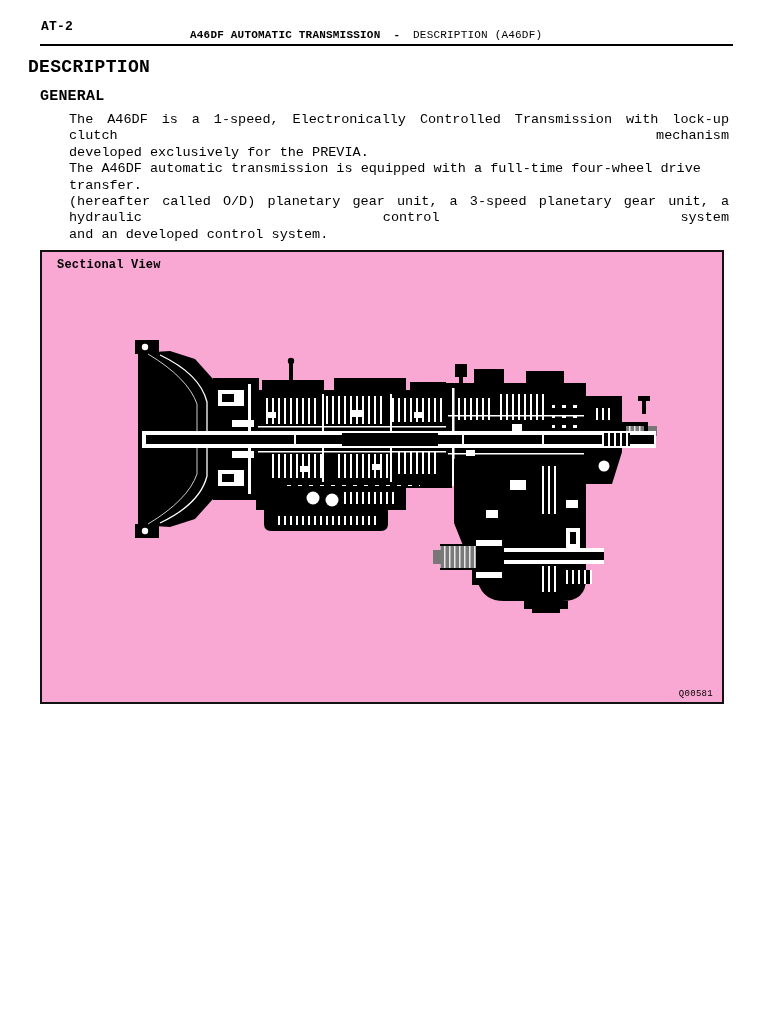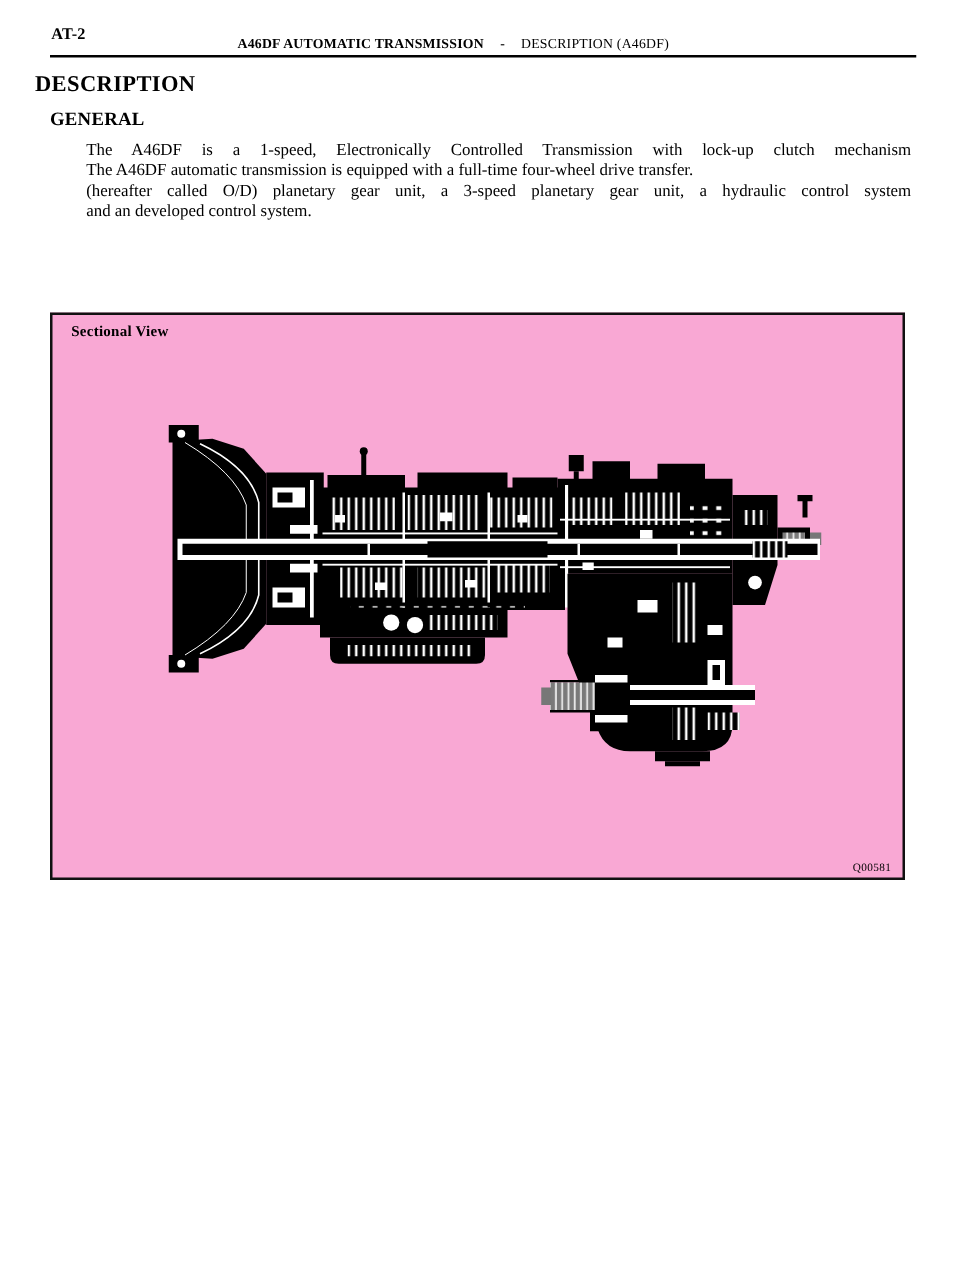--- a/index.html
+++ b/index.html
@@ -2,21 +2,21 @@
 <html><head>
 <meta charset="utf-8">
 <style>
   * { margin: 0; padding: 0; box-sizing: border-box; }
   html, body { background: #e8e8e8; }
   .page {
     position: relative;
     width: 776px;
     height: 1017px;
     background: #ffffff;
-    font-family: Liberation Serif, serif;
+    font-family: Liberation Mono, monospace;
     color: #000;
     overflow: hidden;
     margin: 0 auto;
   }
   .page-number {
     position: absolute;
     left: 41px;
     top: 19px;
     font-size: 13px;
     font-weight: bold;
@@ -108,20 +108,21 @@
   <div class="running-head">
     <span class="rh-bold">A46DF AUTOMATIC TRANSMISSION</span><span class="rh-dash">-</span><span class="rh-plain">DESCRIPTION (A46DF)</span>
   </div>
   <div class="head-rule"></div>
 
   <div class="h1">DESCRIPTION</div>
   <div class="h2">GENERAL</div>
 
   <div class="body-text">
     <div class="line just">The A46DF is a 1-speed, Electronically Controlled Transmission with lock-up clutch mechanism</div>
+    <div class="line">developed exclusively for the PREVIA.</div>
     <div class="line">The A46DF automatic transmission is equipped with a full-time four-wheel drive transfer.</div>
     <div class="line just">(hereafter called O/D) planetary gear unit, a 3-speed planetary gear unit, a hydraulic control system</div>
     <div class="line">and an developed control system.</div>
   </div>
 
   <div class="figure-box">
     <svg class="figure-svg" viewBox="0 0 680 450" xmlns="http://www.w3.org/2000/svg">
       <defs>
         <pattern id="vstripe" width="6" height="12" patternUnits="userSpaceOnUse">
           <rect width="6" height="12" fill="#000"></rect>

